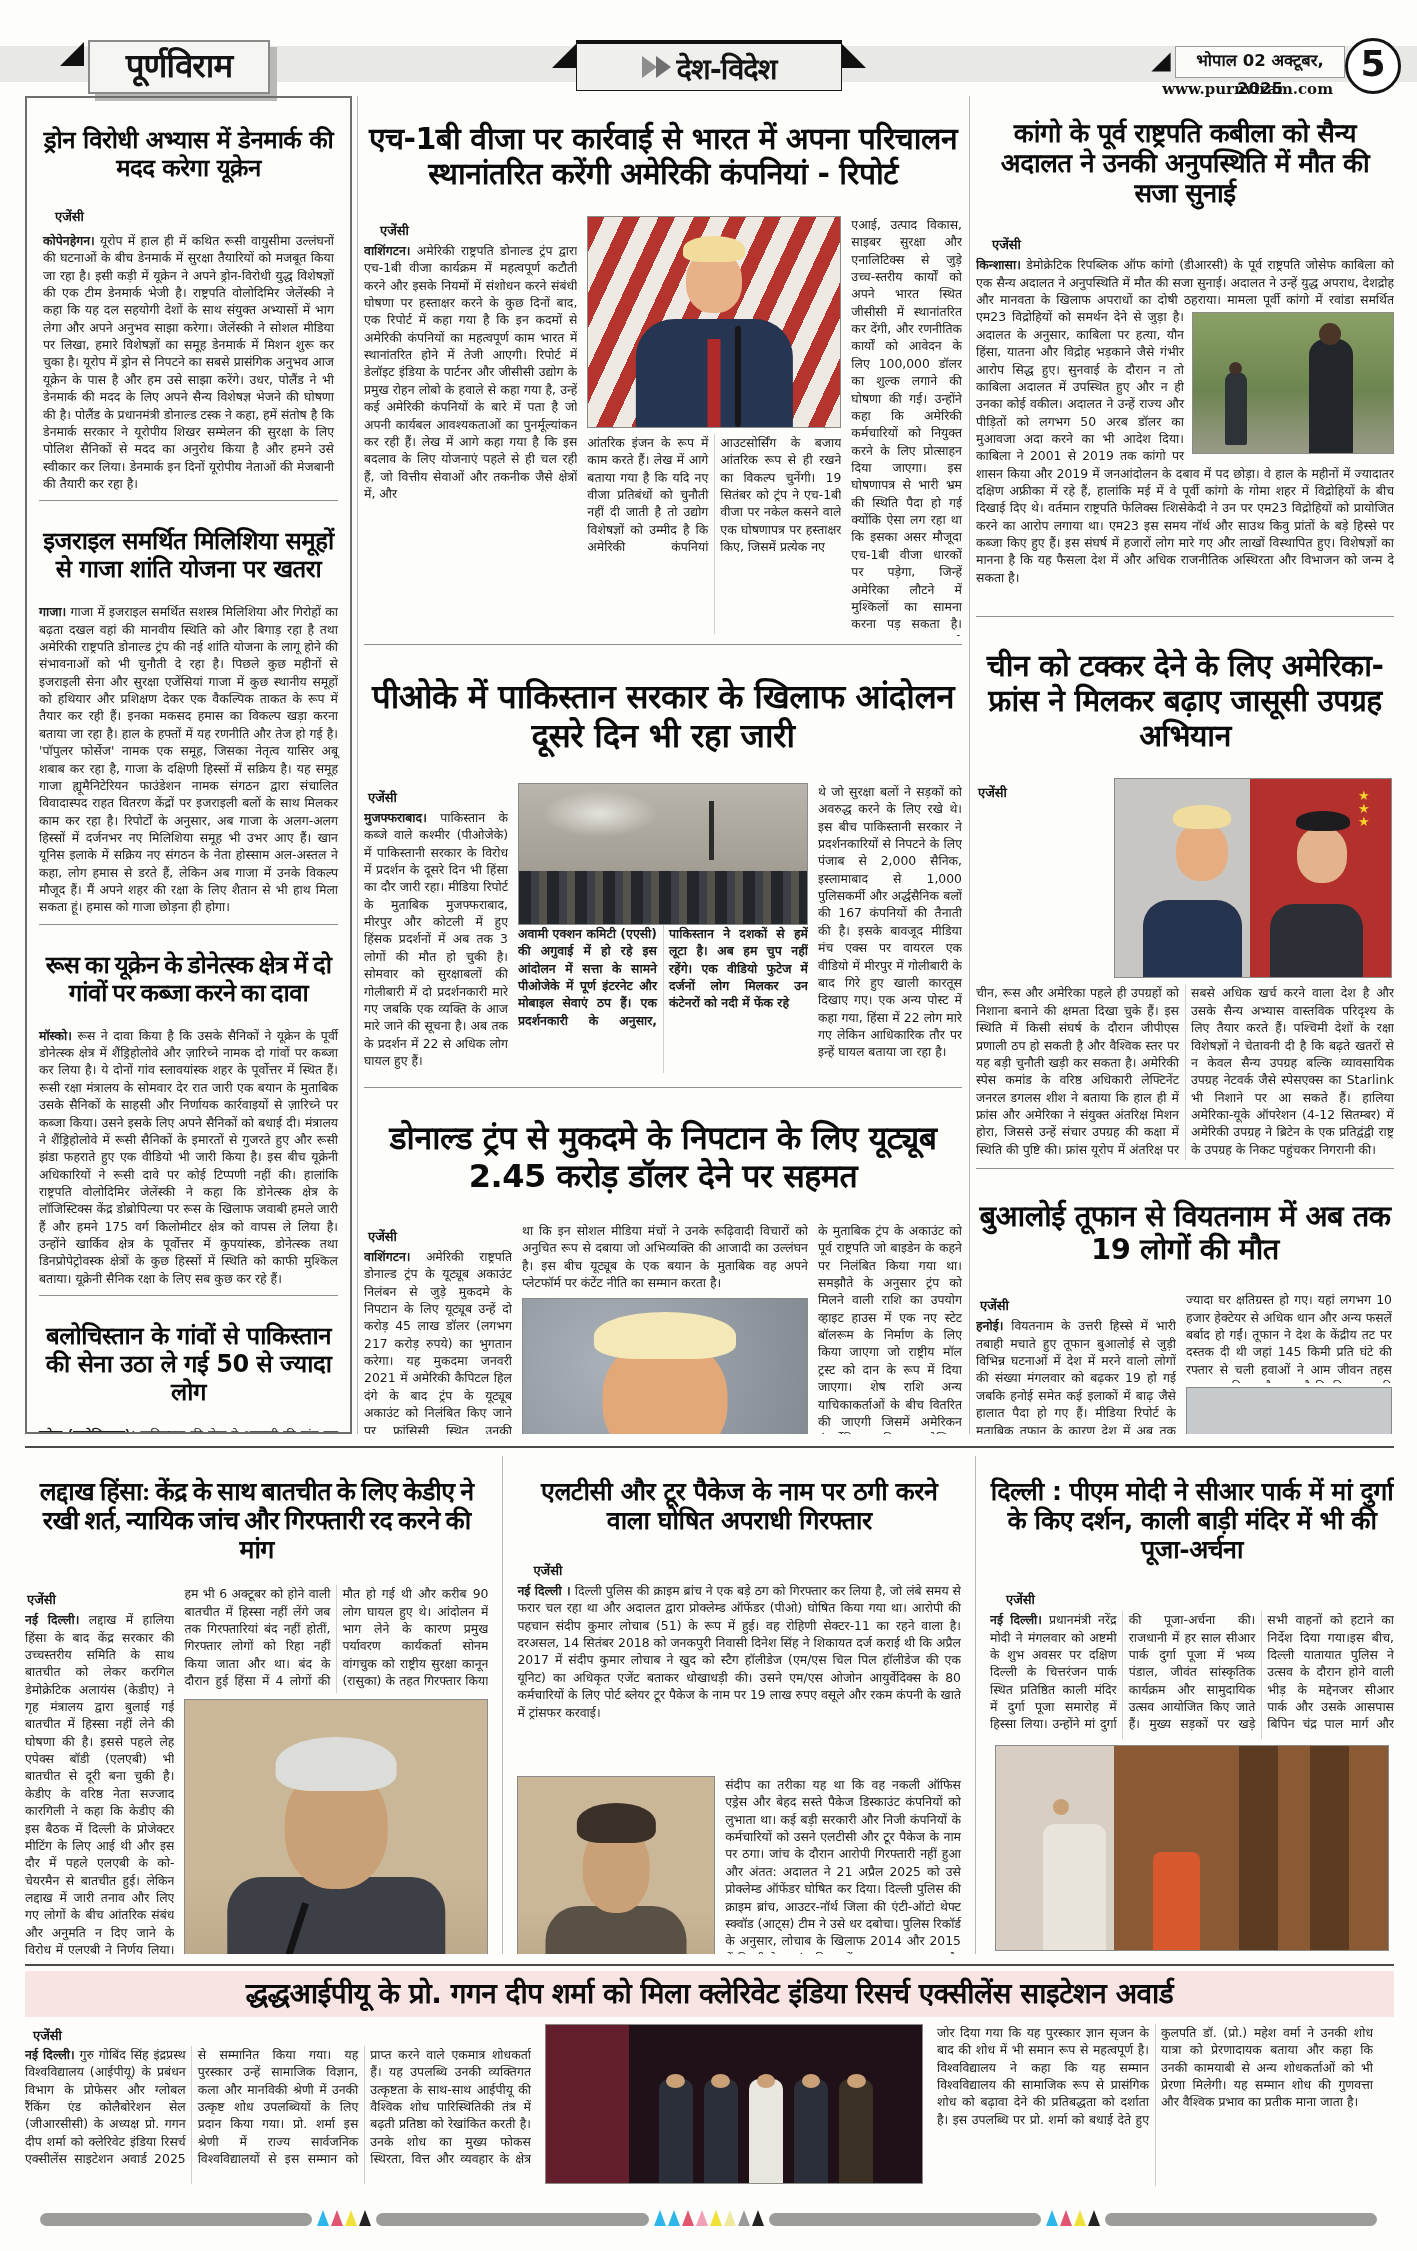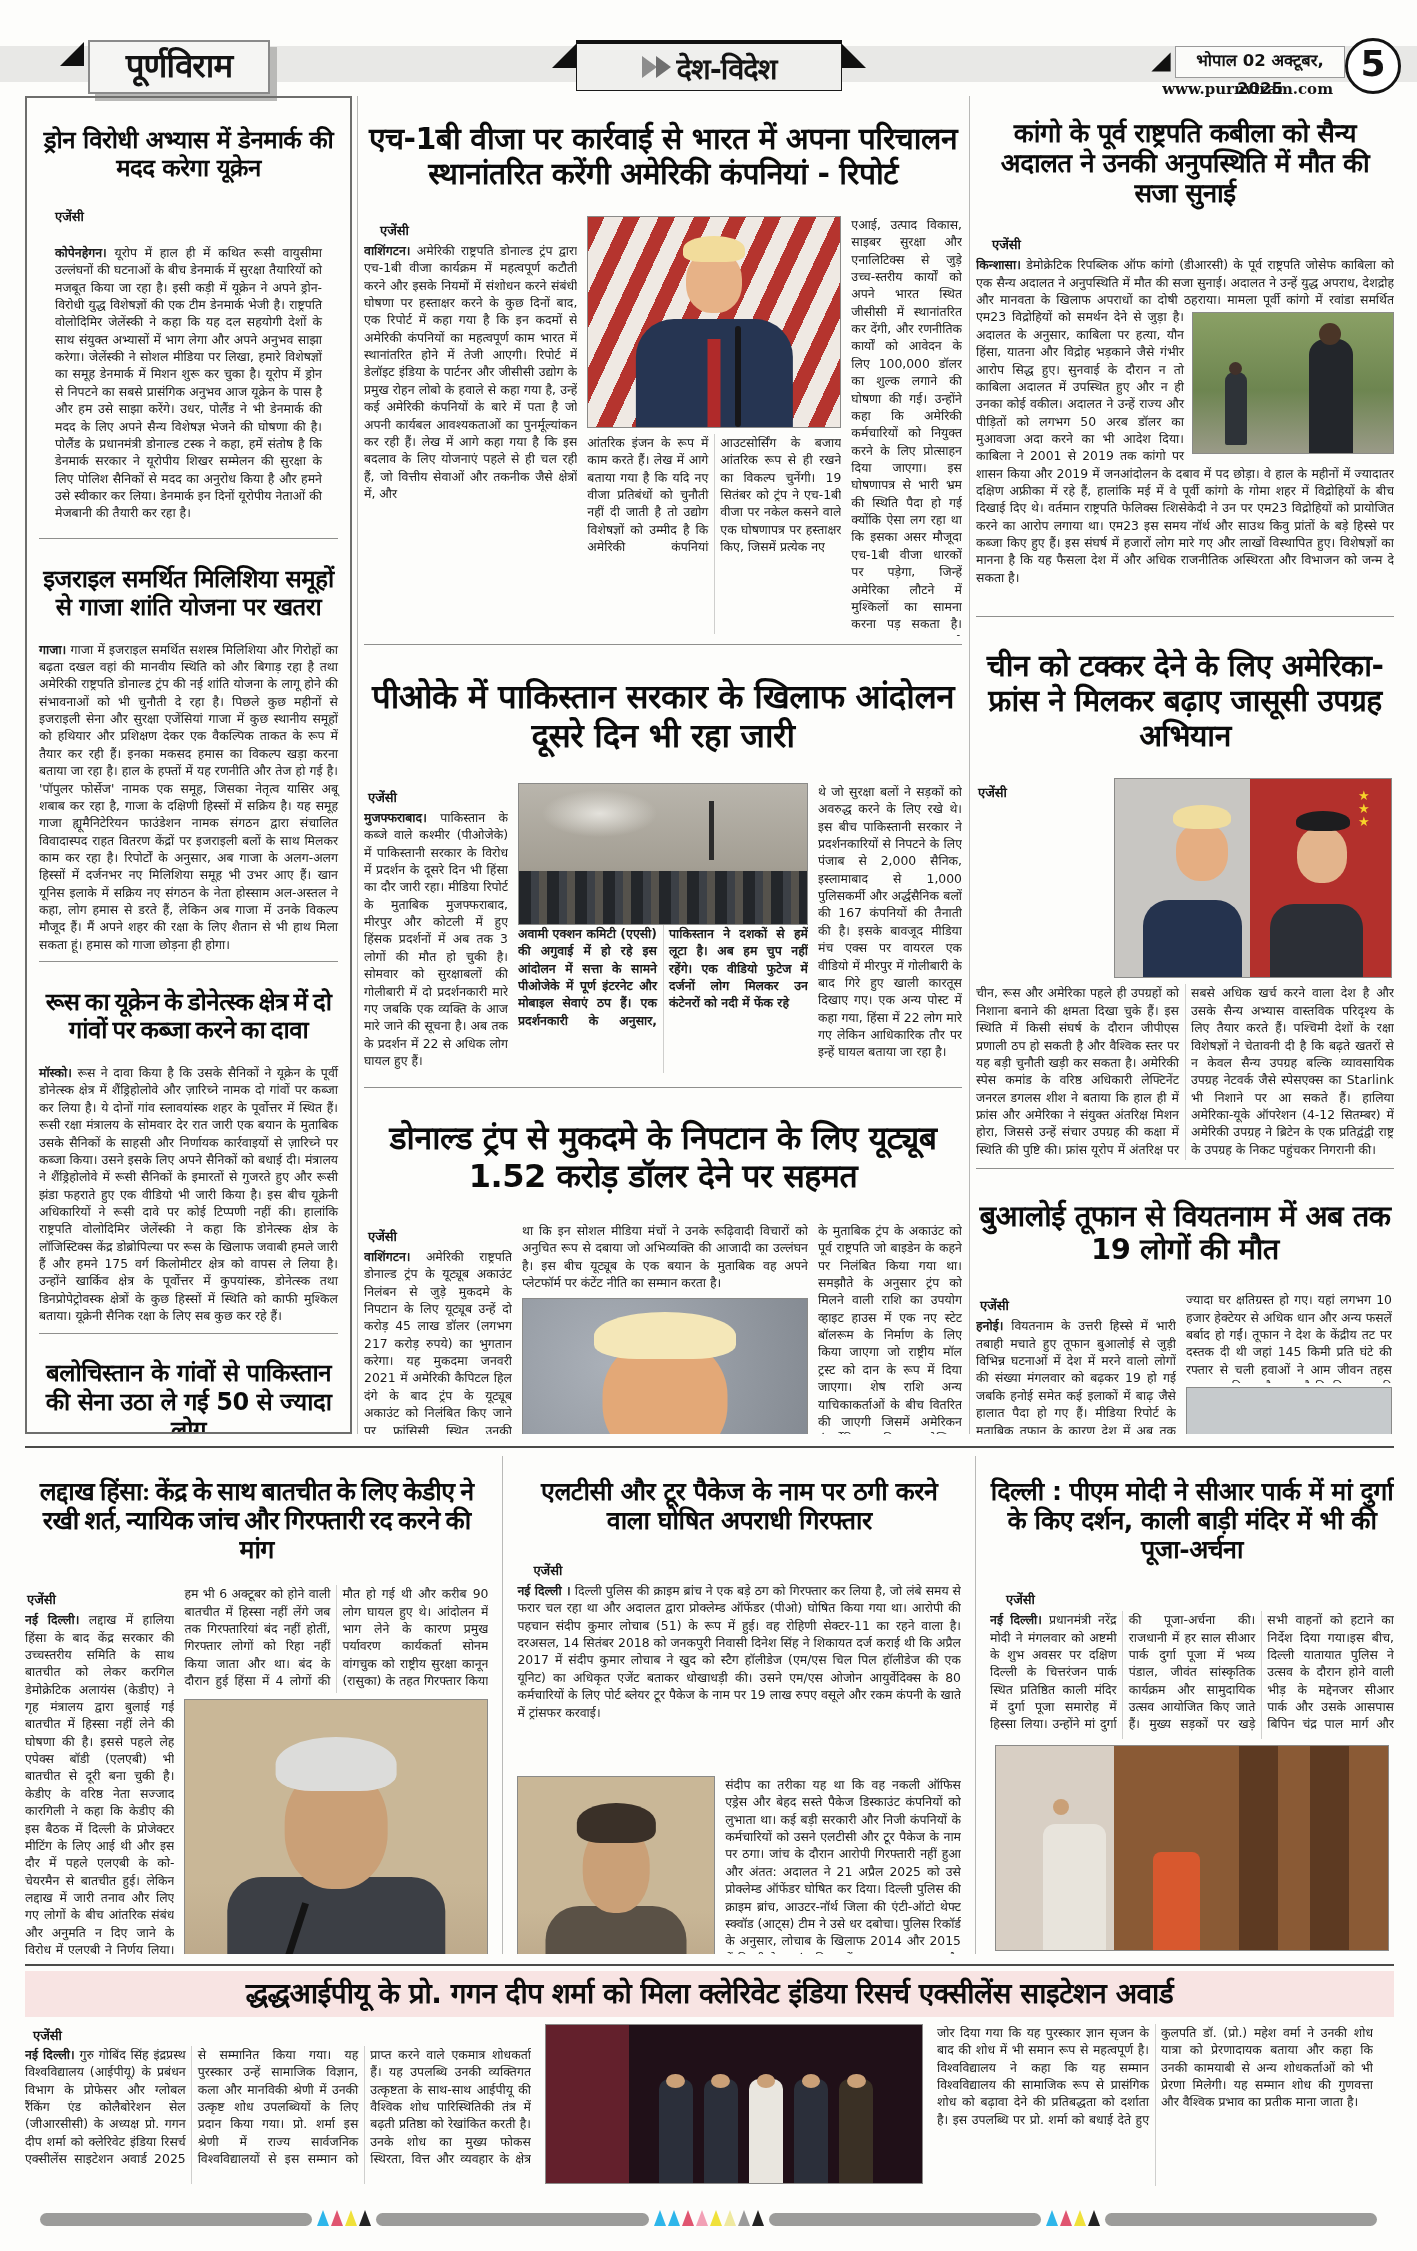--- a/index.html
+++ b/index.html
@@ -134,21 +134,21 @@
     <div class="pageno">5</div>
   </header>
 
   <div class="vr" style="left:357px;"></div>
   <div class="vr" style="left:969px;"></div>
 
   <section class="leftcol">
     <article>
       <h2 class="hl" style="font-size:24px;">ड्रोन विरोधी अभ्यास में डेनमार्क की मदद करेगा यूक्रेन</h2>
       <div class="byline">एजेंसी</div>
-      <p class="bt" style="margin:16px;"><span class="dl">कोपेनहेगन।</span>
+      <p class="bt" style="margin:4px;"><span class="dl">कोपेनहेगन।</span>
         <span>यूरोप में हाल ही में कथित रूसी वायुसीमा उल्लंघनों की घटनाओं के बीच डेनमार्क में सुरक्षा तैयारियों को मजबूत किया जा रहा है। इसी कड़ी में यूक्रेन ने अपने ड्रोन-विरोधी युद्ध विशेषज्ञों की एक टीम डेनमार्क भेजी है। राष्ट्रपति वोलोदिमिर जेलेंस्की ने कहा कि यह दल सहयोगी देशों के साथ संयुक्त अभ्यासों में भाग लेगा और अपने अनुभव साझा करेगा। जेलेंस्की ने सोशल मीडिया पर लिखा, हमारे विशेषज्ञों का समूह डेनमार्क में मिशन शुरू कर चुका है। यूरोप में ड्रोन से निपटने का सबसे प्रासंगिक अनुभव आज यूक्रेन के पास है और हम उसे साझा करेंगे। उधर, पोलैंड ने भी डेनमार्क की मदद के लिए अपने सैन्य विशेषज्ञ भेजने की घोषणा की है। पोलैंड के प्रधानमंत्री डोनाल्ड टस्क ने कहा, हमें संतोष है कि डेनमार्क सरकार ने यूरोपीय शिखर सम्मेलन की सुरक्षा के लिए पोलिश सैनिकों से मदद का अनुरोध किया है और हमने उसे स्वीकार कर लिया। डेनमार्क इन दिनों यूरोपीय नेताओं की मेजबानी की तैयारी कर रहा है।</span></p>
     </article>
     <article class="sep">
       <h2 class="hl" style="font-size:24px;">इजराइल समर्थित मिलिशिया समूहों से गाजा शांति योजना पर खतरा</h2>
       <p class="bt" style="margin:6px 0 0;"><span class="dl">गाजा।</span>
         <span>गाजा में इजराइल समर्थित सशस्त्र मिलिशिया और गिरोहों का बढ़ता दखल वहां की मानवीय स्थिति को और बिगाड़ रहा है तथा अमेरिकी राष्ट्रपति डोनाल्ड ट्रंप की नई शांति योजना के लागू होने की संभावनाओं को भी चुनौती दे रहा है। पिछले कुछ महीनों से इजराइली सेना और सुरक्षा एजेंसियां गाजा में कुछ स्थानीय समूहों को हथियार और प्रशिक्षण देकर एक वैकल्पिक ताकत के रूप में तैयार कर रही हैं। इनका मकसद हमास का विकल्प खड़ा करना बताया जा रहा है। हाल के हफ्तों में यह रणनीति और तेज हो गई है। 'पॉपुलर फोर्सेज' नामक एक समूह, जिसका नेतृत्व यासिर अबू शबाब कर रहा है, गाजा के दक्षिणी हिस्सों में सक्रिय है। यह समूह गाजा ह्यूमैनिटेरियन फाउंडेशन नामक संगठन द्वारा संचालित विवादास्पद राहत वितरण केंद्रों पर इजराइली बलों के साथ मिलकर काम कर रहा है। रिपोर्टों के अनुसार, अब गाजा के अलग-अलग हिस्सों में दर्जनभर नए मिलिशिया समूह भी उभर आए हैं। खान यूनिस इलाके में सक्रिय नए संगठन के नेता होस्साम अल-अस्तल ने कहा, लोग हमास से डरते हैं, लेकिन अब गाजा में उनके विकल्प मौजूद हैं। मैं अपने शहर की रक्षा के लिए शैतान से भी हाथ मिला सकता हूं। हमास को गाजा छोड़ना ही होगा।</span></p>
     </article>
     <article class="sep">
       <h2 class="hl" style="font-size:24px;font-family:Liberation Serif, serif;">रूस का यूक्रेन के डोनेत्स्क क्षेत्र में दो गांवों पर कब्जा करने का दावा</h2>
       <p class="bt" style="margin:6px 0 0;"><span class="dl">मॉस्को।</span>
@@ -202,21 +202,21 @@
           </div>
           <div class="bt c2 clip" style="height:148px;font-weight:bold;">अवामी एक्शन कमिटी (एएसी) की अगुवाई में हो रहे इस आंदोलन में सत्ता के सामने पीओजेके में पूर्ण इंटरनेट और मोबाइल सेवाएं ठप हैं। एक प्रदर्शनकारी के अनुसार, पाकिस्तान ने दशकों से हमें लूटा है। अब हम चुप नहीं रहेंगे। एक वीडियो फुटेज में दर्जनों लोग मिलकर उन कंटेनरों को नदी में फेंक रहे</div>
         </div>
         <div style="width:146px;">
           <div class="bt clip" style="height:296px;">थे जो सुरक्षा बलों ने सड़कों को अवरुद्ध करने के लिए रखे थे। इस बीच पाकिस्तानी सरकार ने प्रदर्शनकारियों से निपटने के लिए पंजाब से 2,000 सैनिक, इस्लामाबाद से 1,000 पुलिसकर्मी और अर्द्धसैनिक बलों की 167 कंपनियों की तैनाती की है। इसके बावजूद मीडिया मंच एक्स पर वायरल एक वीडियो में मीरपुर में गोलीबारी के बाद गिरे हुए खाली कारतूस दिखाए गए। एक अन्य पोस्ट में कहा गया, हिंसा में 22 लोग मारे गए लेकिन आधिकारिक तौर पर इन्हें घायल बताया जा रहा है।</div>
         </div>
       </div>
     </article>
 
     <article class="sep">
-      <h2 class="hl" style="font-size:32px;">डोनाल्ड ट्रंप से मुकदमे के निपटान के लिए यूट्यूब 1.52 करोड़ डॉलर देने पर सहमत</h2>
+      <h2 class="hl" style="font-size:32px;">डोनाल्ड ट्रंप से मुकदमे के निपटान के लिए यूट्यूब 2.45 करोड़ डॉलर देने पर सहमत</h2>
       <div class="row" style="margin-top:4px;">
         <div style="width:150px;">
           <div class="byline" style="padding-left:4px;">एजेंसी</div>
           <p class="bt clip" style="margin:0;height:262px;"><span class="dl">वाशिंगटन।</span>
             <span>अमेरिकी राष्ट्रपति डोनाल्ड ट्रंप के यूट्यूब अकाउंट निलंबन से जुड़े मुकदमे के निपटान के लिए यूट्यूब उन्हें दो करोड़ 45 लाख डॉलर (लगभग 217 करोड़ रुपये) का भुगतान करेगा। यह मुकदमा जनवरी 2021 में अमेरिकी कैपिटल हिल दंगे के बाद ट्रंप के यूट्यूब अकाउंट को निलंबित किए जाने पर फ्रांसिसी स्थित उनकी कैलिफोर्निया के टेक्नोलॉजी कंपनियों के खिलाफ दायर किया गया था। इन सोशल मीडिया कंपनियों के मुताबिक यह राशि 45 लाख डालर ट्रस्ट को दी जाएगी।</span></p>
         </div>
         <div style="width:286px;">
           <div class="bt clip" style="height:72px;">था कि इन सोशल मीडिया मंचों ने उनके रूढ़िवादी विचारों को अनुचित रूप से दबाया जो अभिव्यक्ति की आजादी का उल्लंघन है। इस बीच यूट्यूब के एक बयान के मुताबिक वह अपने प्लेटफॉर्म पर कंटेंट नीति का सम्मान करता है।</div>
           <div class="ph trumpface" style="width:284px;height:216px;margin-top:4px;">
             <div class="tc-face"></div>

